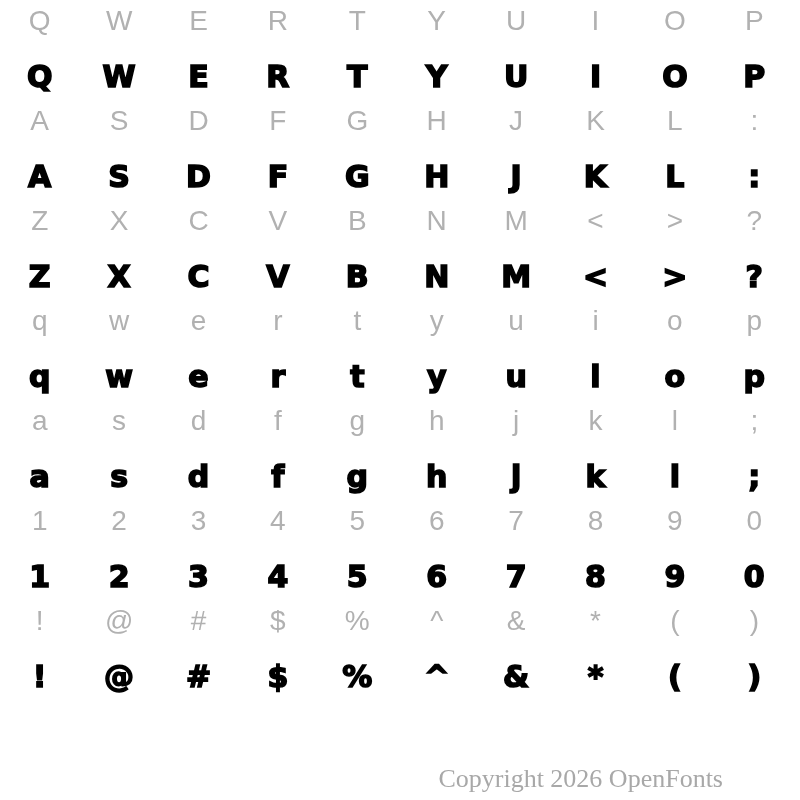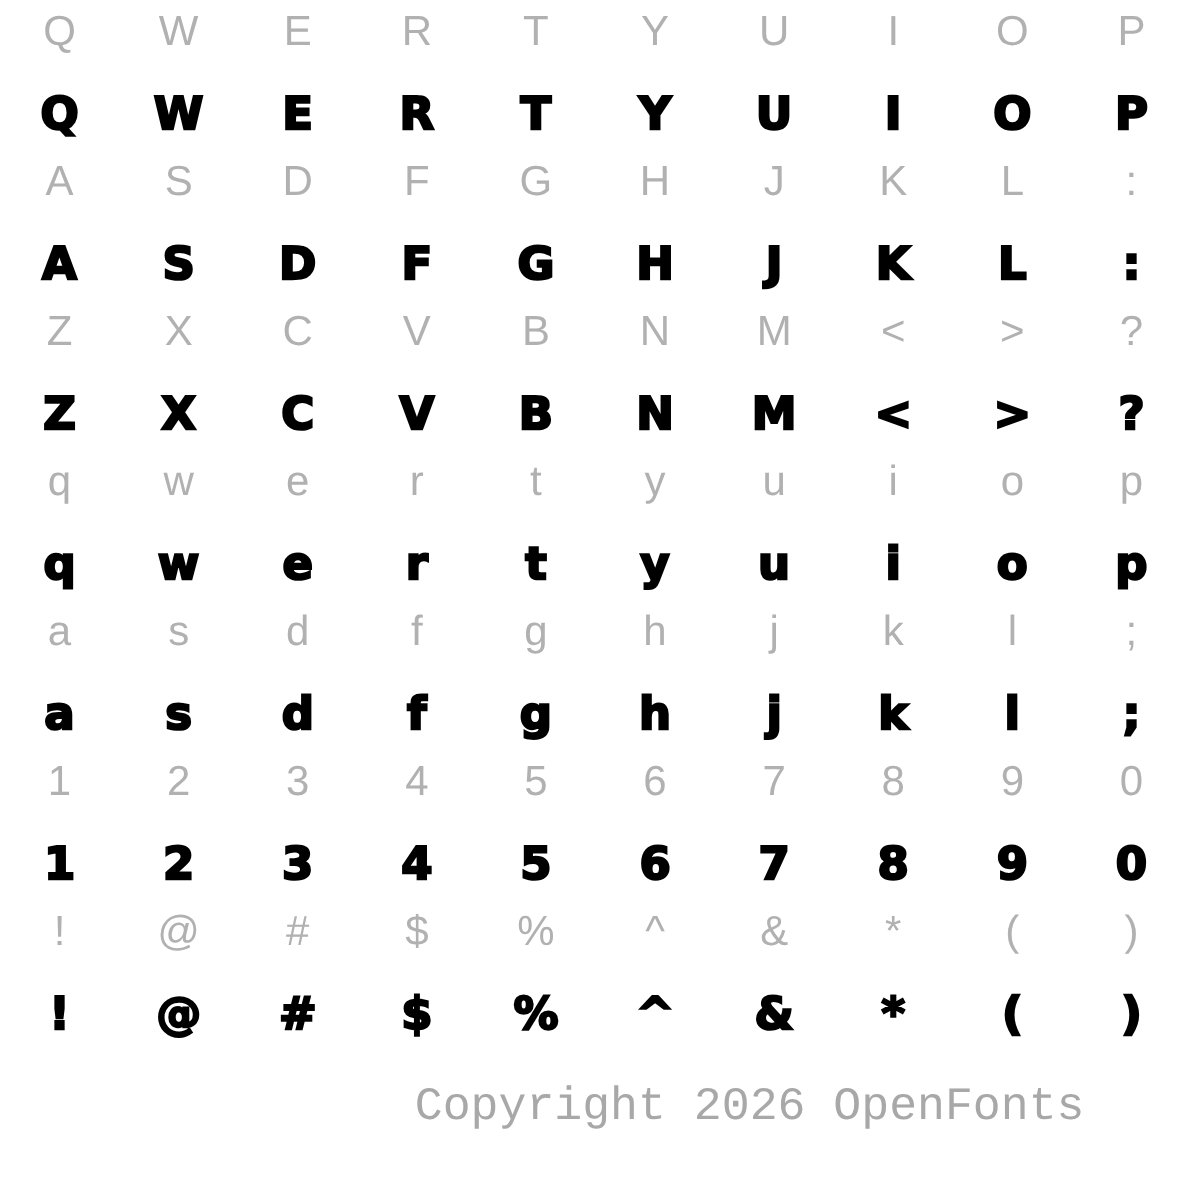--- a/index.html
+++ b/index.html
@@ -49,26 +49,26 @@
     align-items: center;
     justify-content: center;
     font-size: 30px;
     font-weight: 700;
     color: #000000;
     font-family: "DejaVu Sans", sans-serif;
     -webkit-text-stroke: 1.6px #000000;
   }
   .copyright {
     position: absolute;
-    top: 724px;
+    top: 764px;
     right: 77px;
-    font-size: 31px;
+    font-size: 26px;
     line-height: 30px;
     color: #a8a8a8;
-    font-family: Liberation Mono, monospace;
+    font-family: Liberation Serif, serif;
     white-space: nowrap;
   }
 </style>
 </head>
 <body>
 
 <div class="charmap">
     <div class="char-row">
       <div class="char-cell">
         <div class="ref-char">Q</div>

